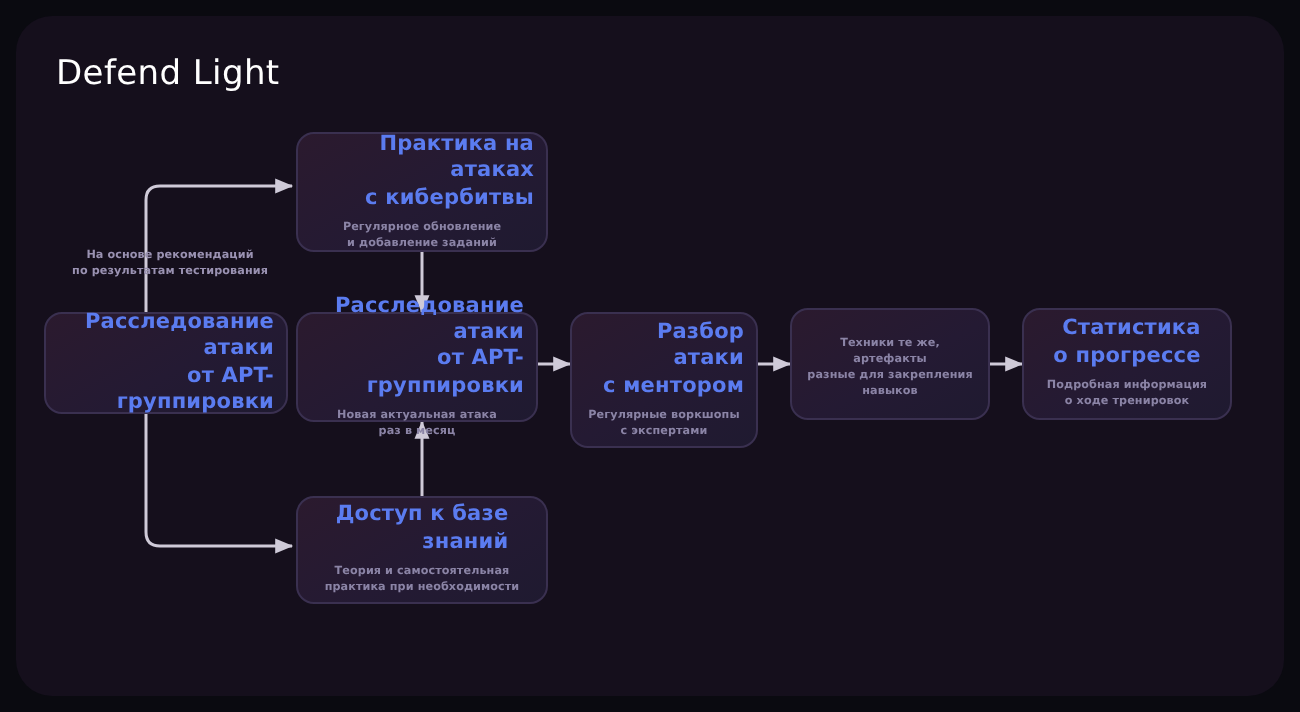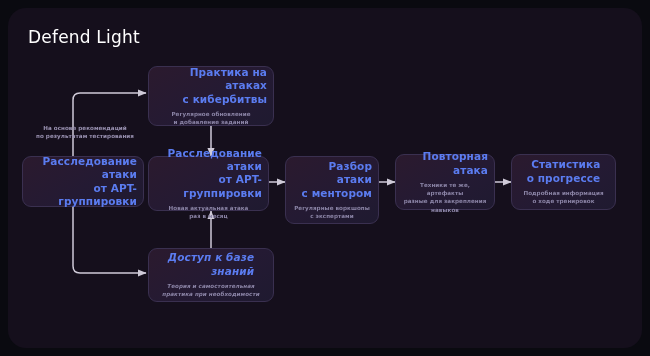--- a/index.html
+++ b/index.html
@@ -116,32 +116,31 @@
   <div class="node" style="left:140px; top:58px; width:126px; height:60px;">
     <div class="t">Практика на атаках<br>с кибербитвы</div>
     <div class="s">Регулярное обновление<br>и добавление заданий</div>
   </div>
 
   <div class="node" style="left:140px; top:148px; width:121px; height:55px;">
     <div class="t">Расследование атаки<br>от APT-группировки</div>
     <div class="s">Новая актуальная атака<br>раз в месяц</div>
   </div>
 
-  <div class="node" style="left:140px; top:240px; width:126px; height:54px;font-style:italic;">
+  <div class="node" style="left:140px; top:240px; width:126px; height:54px;">
     <div class="t">Доступ к базе<br>знаний</div>
     <div class="s">Теория и самостоятельная<br>практика при необходимости</div>
   </div>
 
   <div class="node" style="left:277px; top:148px; width:94px; height:68px;">
     <div class="t">Разбор атаки<br>с ментором</div>
     <div class="s">Регулярные воркшопы<br>с экспертами</div>
   </div>
 
   <div class="node" style="left:387px; top:146px; width:100px; height:56px;">
-    <div class="t">Повторная атака</div>
     <div class="s">Техники те же, артефакты<br>разные для закрепления<br>навыков</div>
   </div>
 
   <div class="node" style="left:503px; top:146px; width:105px; height:56px;">
     <div class="t">Статистика<br>о прогрессе</div>
     <div class="s">Подробная информация<br>о ходе тренировок</div>
   </div>
 
   <div class="edge-label" style="left:23px; top:116px; width:108px;">На основе рекомендаций<br>по результатам тестирования</div>
 

